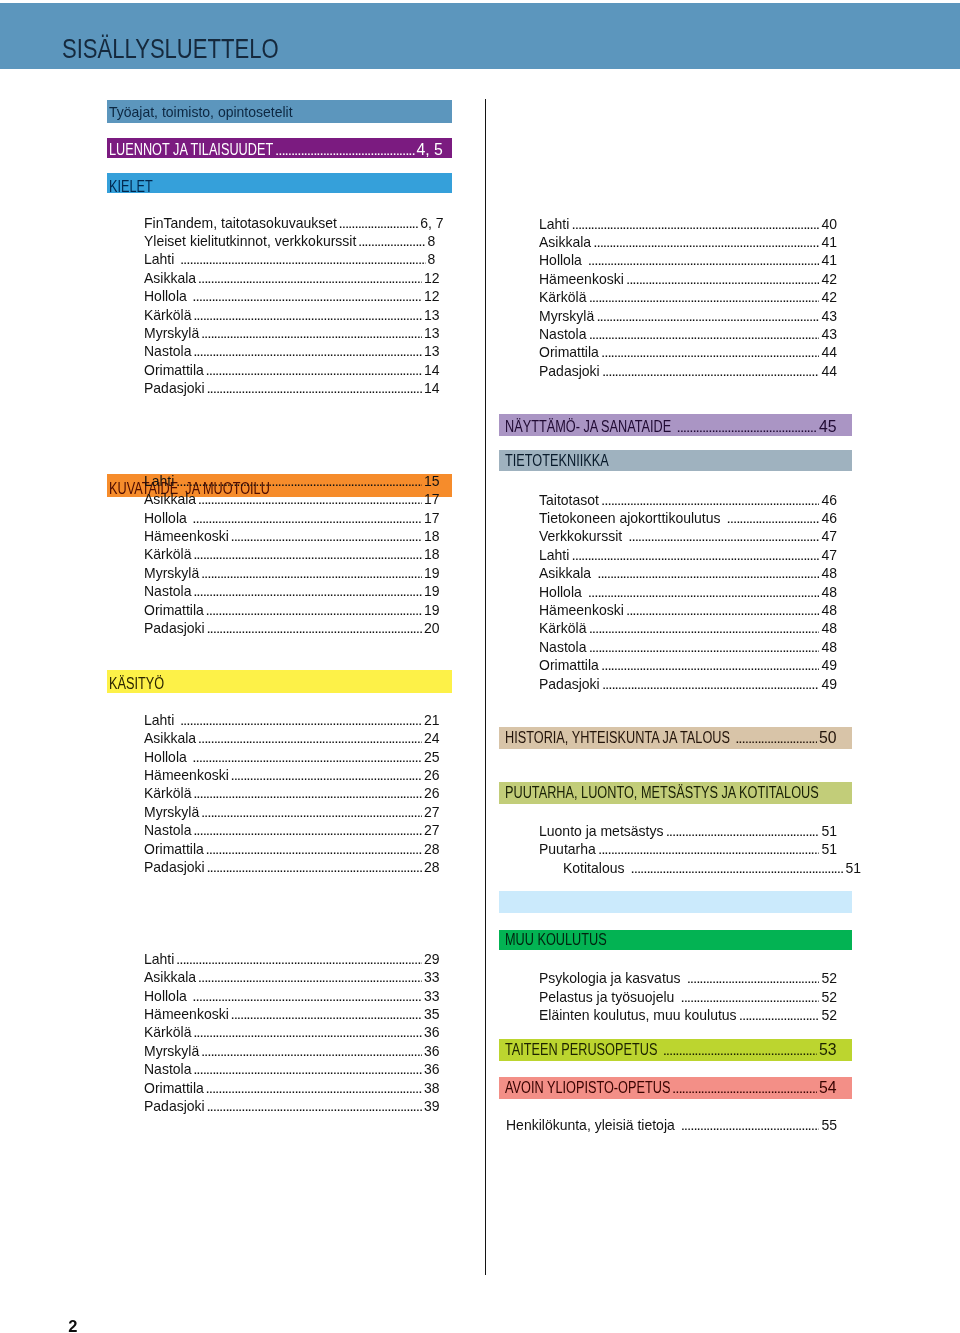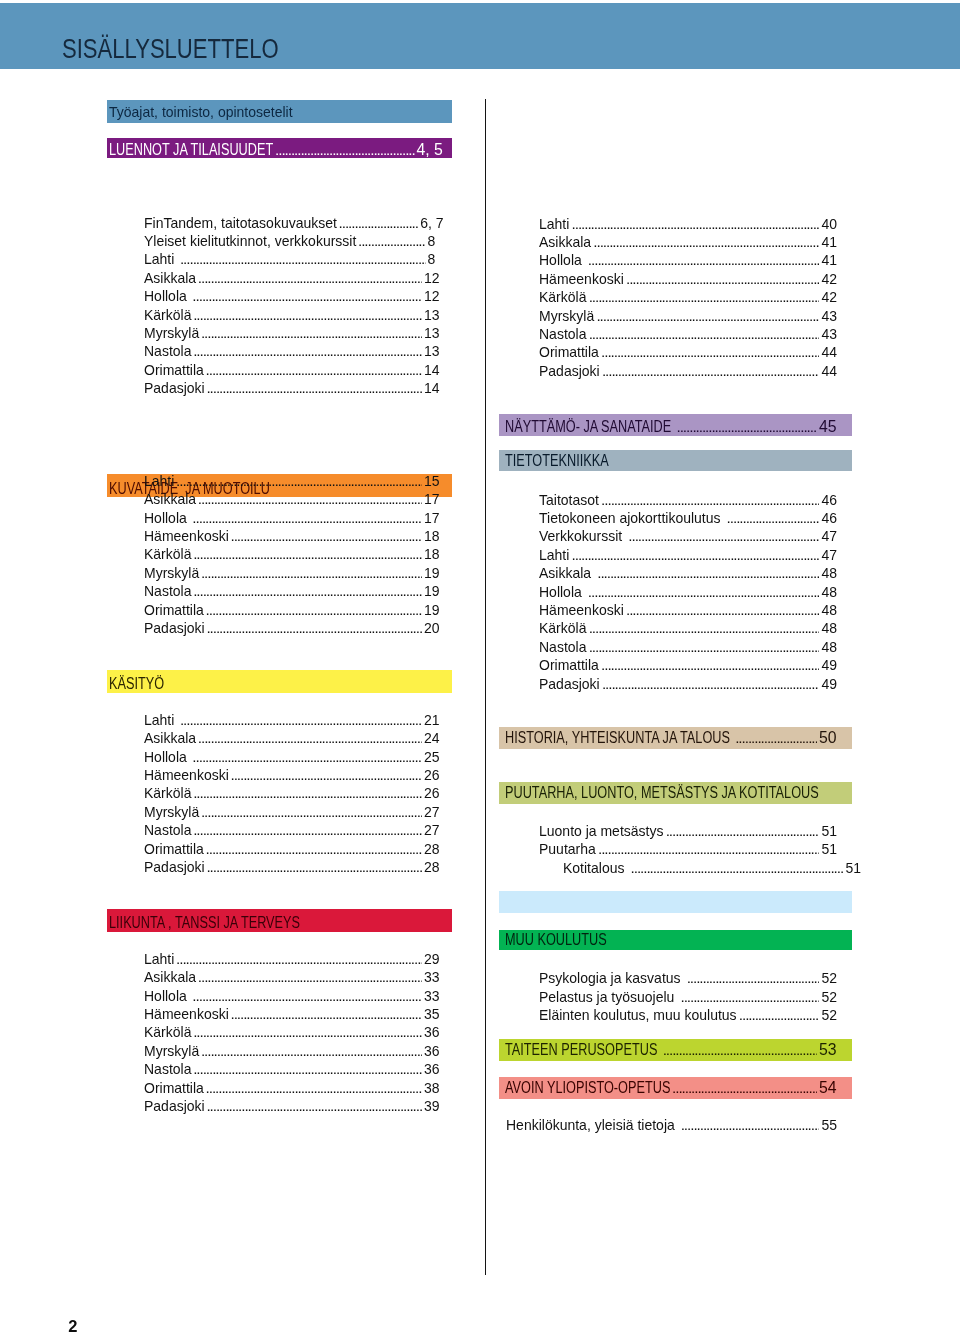--- a/index.html
+++ b/index.html
@@ -45,20 +45,25 @@
           <span class="pg">3  </span>
         </div>
       </div>
       <div class="band" style="left: 106.7px; width: 345.8px; top: 138px; height: 20px; background: rgb(123, 27, 128); color: rgb(255, 255, 255);">
         <div class="bandrow" style="font-size: 15.8px; line-height: 22px; left: 2.2px; width: 334px; top: 0.622461px;">
           <span class="lbl" style="transform: scaleX(0.805); margin-right: -39.7709px;">LUENNOT JA TILAISUUDET</span>
           <span class="dots">............................................................................................................................................................................................................................................................................................................</span>
           <span class="pg">4, 5</span>
         </div>
       </div>
+      <div class="band" style="left: 106.7px; width: 345.8px; top: 173px; height: 20px; background: rgb(53, 160, 218); color: rgb(0, 38, 77);">
+        <div class="bandrow" style="font-size: 15.8px; line-height: 22px; left: 2.2px; width: 334px; top: 2.92246px;">
+          <span class="lbl" style="transform: scaleX(0.805); margin-right: -10.6153px;">KIELET</span>
+        </div>
+      </div>
       <div>
         <div class="row" style="left: 143.7px; width: 299.8px; top: 212.578px;">
           <span class="nm" style="transform: scaleX(0.912); margin-right: -18.6134px;">FinTandem, taitotasokuvaukset</span>
           <span class="dots">............................................................................................................................................................................................................................................................................................................</span>
           <span class="pg" style="transform: scaleX(0.912); display: inline-block; transform-origin: right center; margin-left: -2.25225px;">6, 7</span>
         </div>
         <div class="row" style="left: 143.7px; width: 299.8px; top: 230.978px;">
           <span class="nm" style="transform: scaleX(0.912); margin-right: -20.4875px;">Yleiset kielitutkinnot, verkkokurssit</span>
           <span class="dots">............................................................................................................................................................................................................................................................................................................</span>
           <span class="pg" style="transform: scaleX(0.912); display: inline-block; transform-origin: right center; margin-left: -1.5015px;">8  </span>
@@ -199,25 +204,20 @@
         </div>
         <div class="row" style="left: 143.7px; width: 299.8px; top: 838.578px;">
           <span class="nm" style="transform: scaleX(0.912); margin-right: -5.77775px;">Orimattila</span>
           <span class="dots">............................................................................................................................................................................................................................................................................................................</span>
           <span class="pg" style="transform: scaleX(0.912); display: inline-block; transform-origin: right center; margin-left: -1.87825px;">28 </span>
         </div>
         <div class="row" style="left: 143.7px; width: 299.8px; top: 856.978px;">
           <span class="nm" style="transform: scaleX(0.912); margin-right: -5.85475px;">Padasjoki</span>
           <span class="dots">............................................................................................................................................................................................................................................................................................................</span>
           <span class="pg" style="transform: scaleX(0.912); display: inline-block; transform-origin: right center; margin-left: -1.87825px;">28 </span>
-        </div>
-      </div>
-      <div class="band" style="left: 106.7px; width: 345.8px; top: 909px; height: 23px; background: rgb(218, 24, 58); color: rgb(58, 0, 8);">
-        <div class="bandrow" style="font-size: 15.8px; line-height: 22px; left: 2.2px; width: 334px; top: 3.22246px;">
-          <span class="lbl" style="transform: scaleX(0.805); margin-right: -46.282px;">LIIKUNTA , TANSSI JA TERVEYS</span>
         </div>
       </div>
       <div>
         <div class="row" style="left: 143.7px; width: 299.8px; top: 948.878px;">
           <span class="nm" style="transform: scaleX(0.912); margin-right: -2.92875px;">Lahti</span>
           <span class="dots">............................................................................................................................................................................................................................................................................................................</span>
           <span class="pg" style="transform: scaleX(0.912); display: inline-block; transform-origin: right center; margin-left: -1.87825px;">29 </span>
         </div>
         <div class="row" style="left: 143.7px; width: 299.8px; top: 967.278px;">
           <span class="nm" style="transform: scaleX(0.912); margin-right: -5.02837px;">Asikkala</span>

